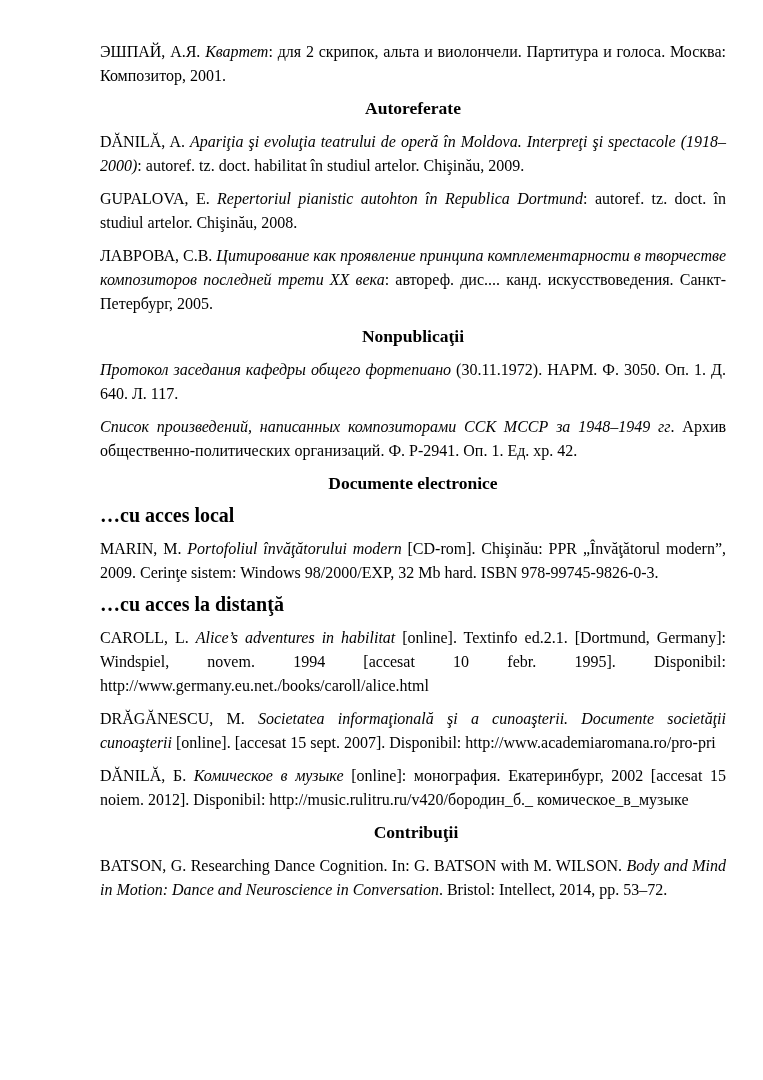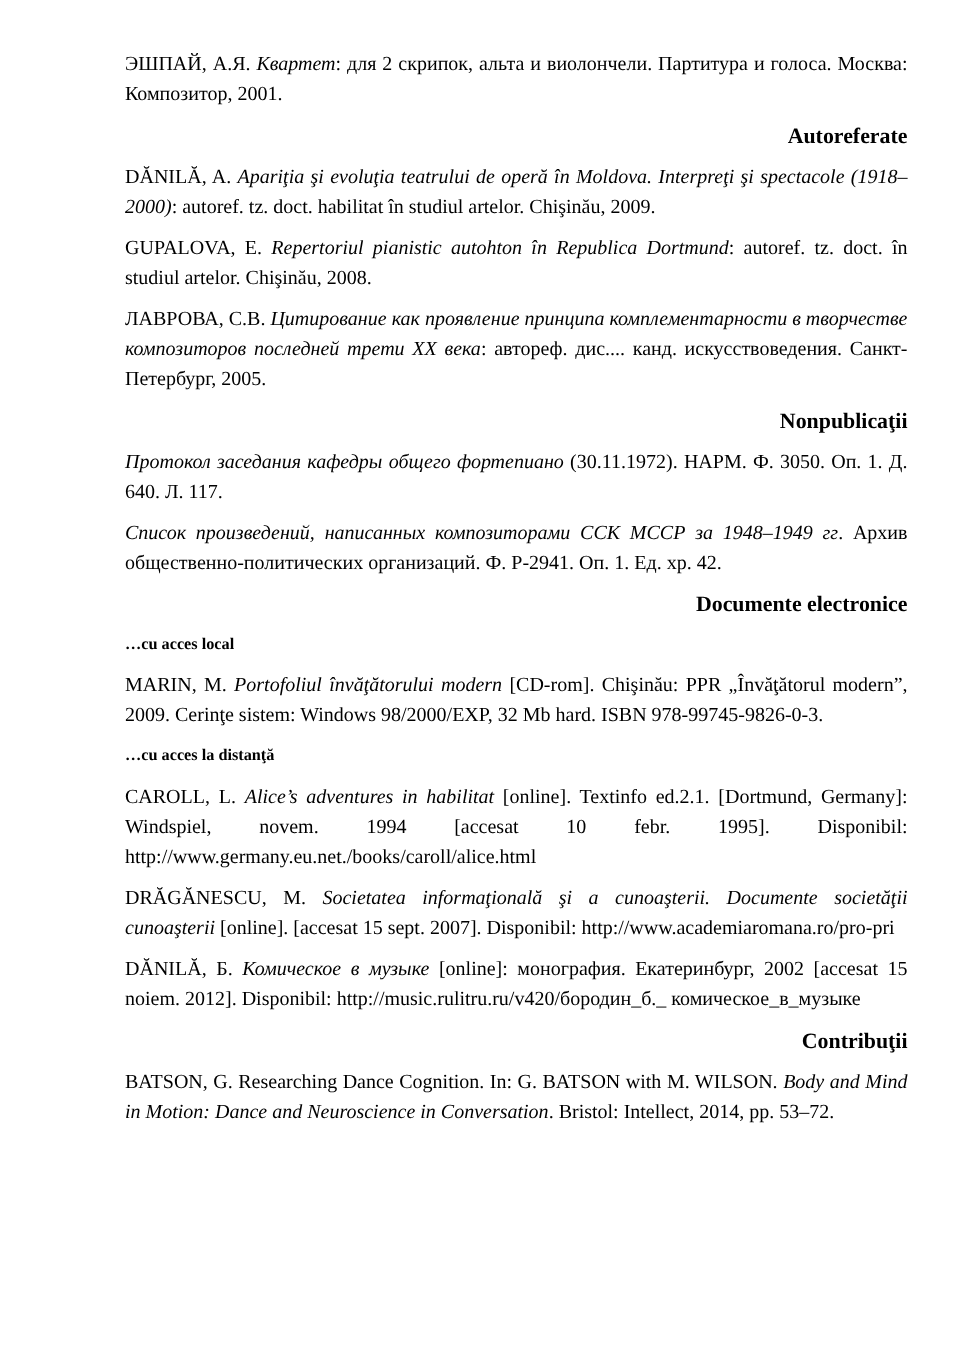--- a/index.html
+++ b/index.html
@@ -25,26 +25,26 @@
   }
   p.entry {
     margin: 0 0 9px 0;
     overflow-wrap: break-word;
   }
   h2.sec {
     font-family: "Liberation Serif", serif;
     font-size: 17.5px;
     line-height: 22px;
     font-weight: bold;
-    text-align: right;
+    text-align: center;
     margin: 3px 0 11px 0;
   }
   h3.sub {
     font-family: "Liberation Serif", serif;
-    font-size: 13px;
+    font-size: 20px;
     line-height: 20px;
     font-weight: bold;
     text-align: left;
     margin: 3px 0 12px 0;
   }
   .indented { padding-left: 6px; }
   .it { font-style: italic; }
 </style>
 </head>
 <body>

